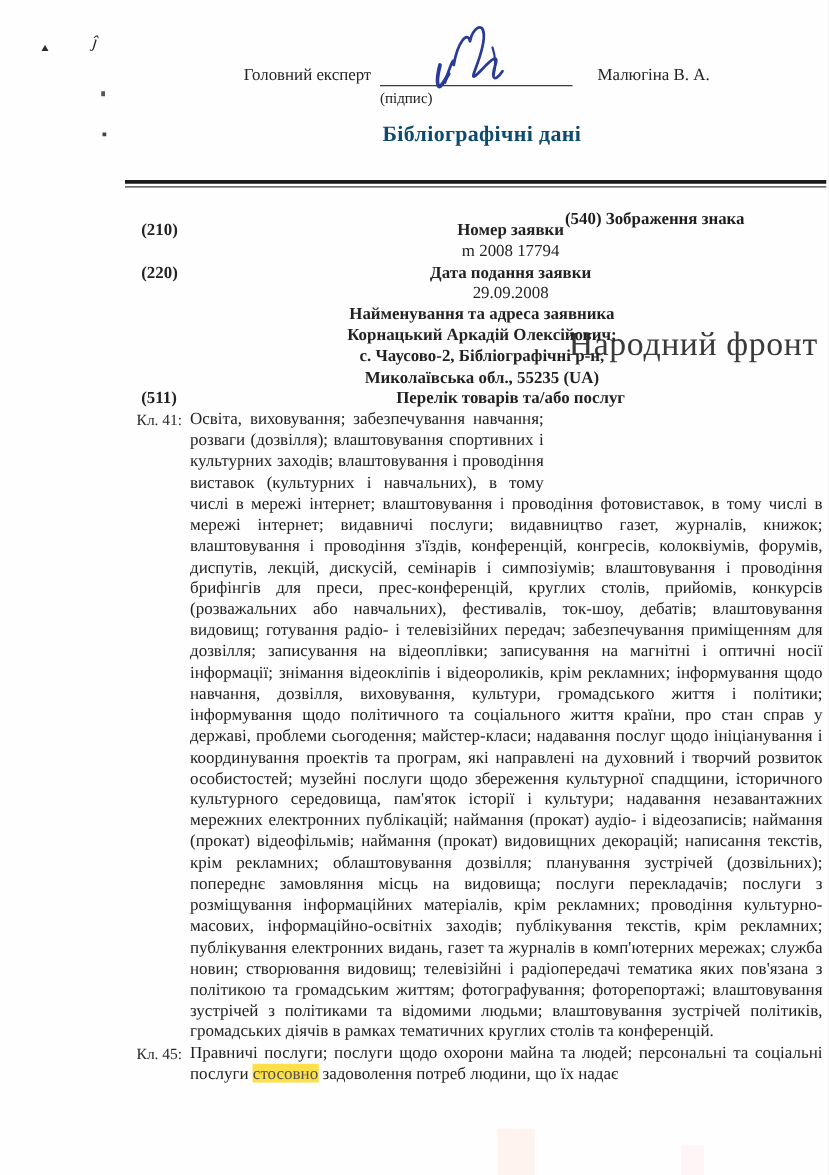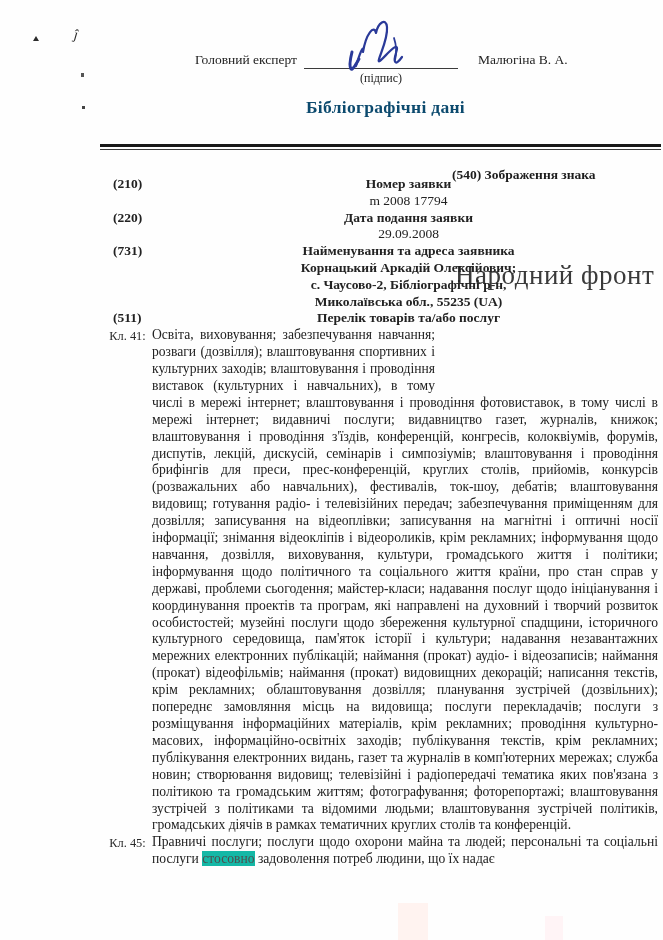--- a/index.html
+++ b/index.html
@@ -19,21 +19,21 @@
   .squiggle-mark {
     position:absolute; font-style:italic; font-size:14px; color:#2a2a2a;
     transform:rotate(6deg); line-height:1;
   }
 
   
   .hdr-label { position:absolute; left:195px; top:52px; font-size:13.5px; }
   .sig-line  { position:absolute; left:304px; top:49px; width:154px; height:19px;
                border-bottom:1.6px solid #3b3b3b; }
   .sig-caption { position:absolute; left:304px; top:71px; width:154px;
-                 text-align:center; font-size:12px; }
+                 text-align:left; font-size:12px; }
   .sig-svg { position:absolute; left:338px; top:16px; }
   .hdr-name { position:absolute; left:478px; top:52px; font-size:13.5px; }
 
   .doc-title { position:absolute; left:108px; right:0; top:97px;
                text-align:center; font-size:17.5px; font-weight:700; color:#0c4a6e;
                letter-spacing:.3px; }
 
   .rule { position:absolute; left:100px; right:2px; top:144px; height:2px;
           border-top:3px solid #191919; border-bottom:1px solid #3a3a3a; }
 
@@ -54,21 +54,21 @@
   .fvalue { font-weight:400; }
 
   
   .classes { margin-left:103px; margin-right:5px; }
   .crow { display:flex; }
   .ccode { width:49px; flex:0 0 49px; font-size:12.4px; line-height:16.9px;
            padding-top:1px; color:#2a2a2a; white-space:nowrap;text-align:center; }
   .cbody { flex:1; text-align:justify; font-size:13.6px; line-height:16.9px;
            color:#212121; }
   .mark-gap { float:right; width:223px; height:51px; }
-  .washed { background:#14b8a6; color:#4e4e4e; }
+  .washed { background:#fde047; color:#4e4e4e; }
 
   
   .artifact { position:absolute; pointer-events:none; }
   .artifact-a { left:398px; top:903px; width:30px; height:37px;
                 background:#ffe9e4; opacity:.55; }
   .artifact-b { left:545px; top:916px; width:18px; height:24px;
                 background:#ffedf0; opacity:.6; }
 </style>
 </head>
 <body>
@@ -110,21 +110,20 @@
         </div>
       </div>
       <div class="frow">
         <div class="fcode">(220)</div>
         <div class="fbody">
           <div>Дата подання заявки</div>
           <div class="fvalue">29.09.2008</div>
         </div>
       </div>
       <div class="frow">
-        <div class="fcode">(731)</div>
         <div class="fbody">
           <div>Найменування та адреса заявника</div>
           <div>Корнацький Аркадій Олексійович;</div>
           <div>с. Чаусово-2, Бібліографічні р-н,</div>
           <div>Миколаївська обл., 55235 (UA)</div>
         </div>
       </div>
       <div class="frow">
         <div class="fcode">(511)</div>
         <div class="fbody">

